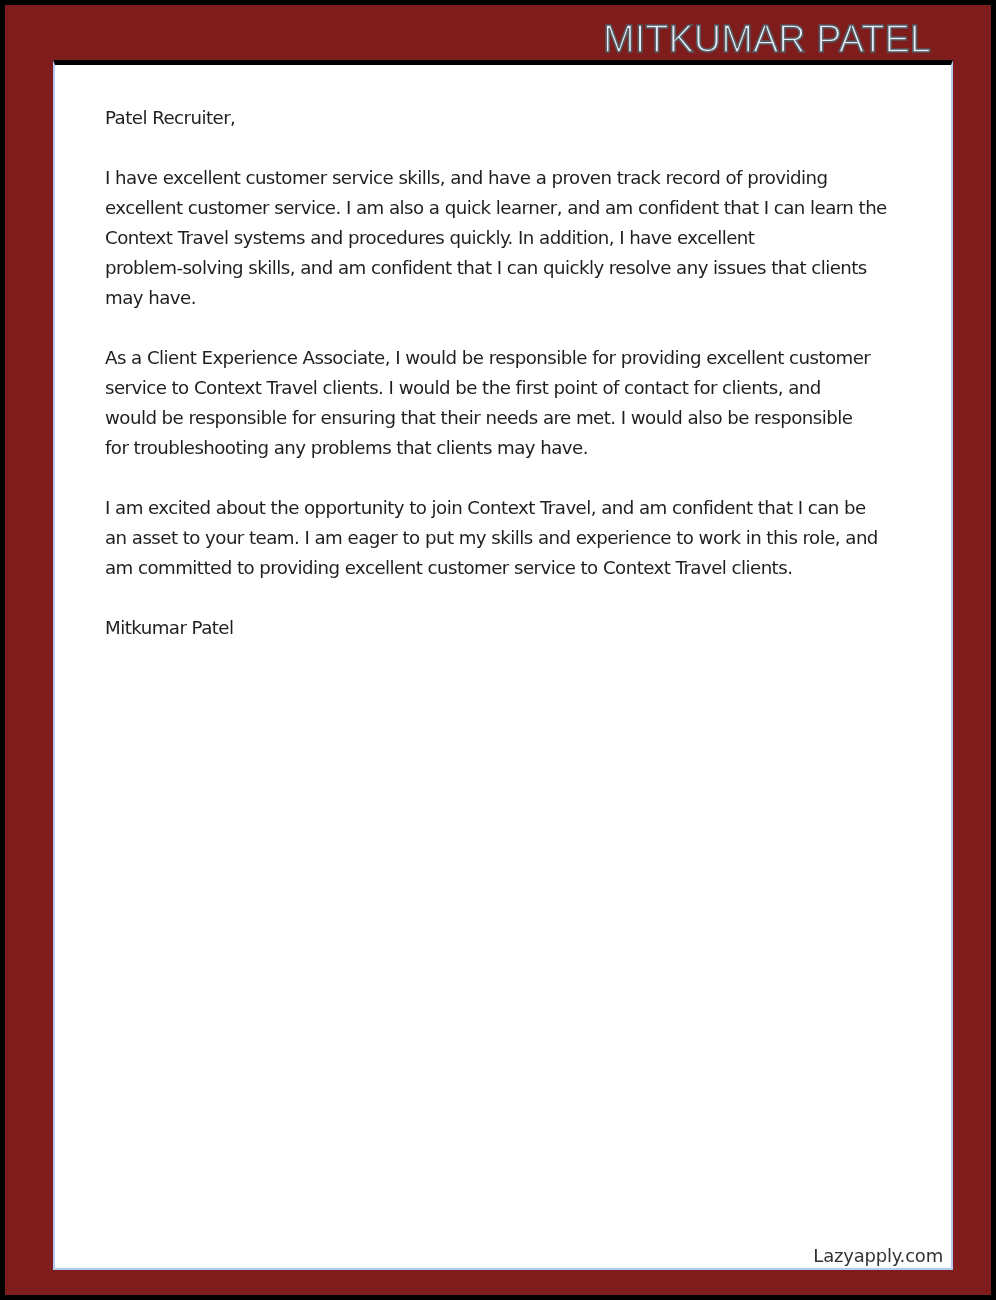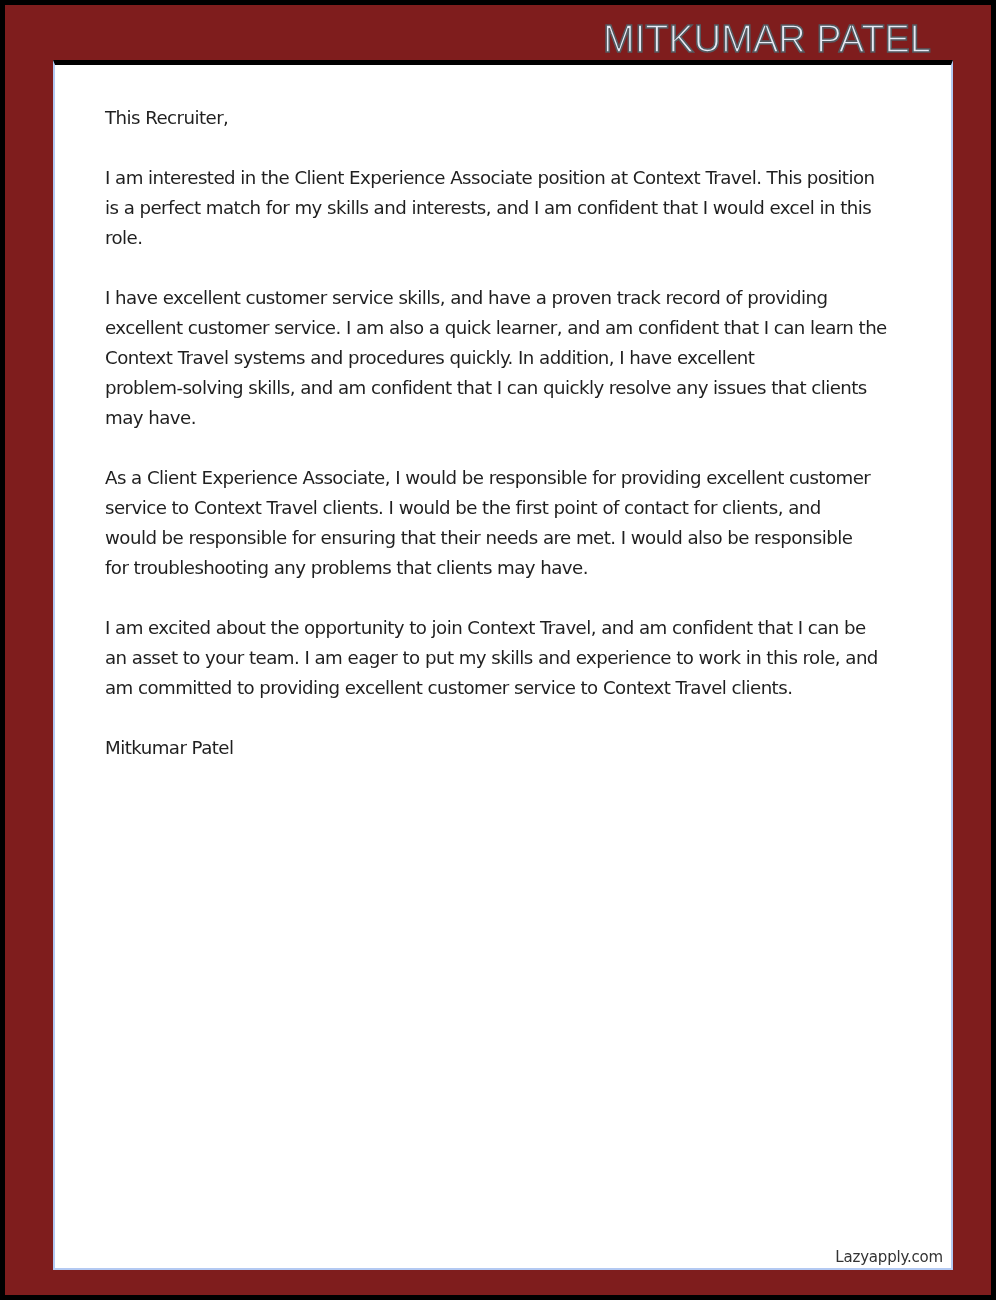--- a/index.html
+++ b/index.html
@@ -67,37 +67,34 @@
       margin-bottom: 10px;
     }
     .date {
       color: #2a8ae6;
     }
     .footer-brand {
       position: absolute;
       right: 8px;
       bottom: 2px;
       font-family: "DejaVu Sans", sans-serif;
-      font-size: 15px;
+      font-size: 18px;
       color: #333333;
       letter-spacing: -0.2px;
     }
   </style>
 </head>
 <body>
 
 <div class="frame">
   <h1 class="name-heading">MITKUMAR PATEL</h1>
 
   <div class="page">
     <div class="letter">
-      <p>This Recruiter,</p>
-      <p>I am interested in the Client Experience Associate position at Context Travel. This position
-is a perfect match for my skills and interests, and I am confident that I would excel in this
-role.</p>
+      <p>Patel Recruiter,</p>
       <p>I have excellent customer service skills, and have a proven track record of providing
 excellent customer service. I am also a quick learner, and am confident that I can learn the
 Context Travel systems and procedures quickly. In addition, I have excellent
 problem-solving skills, and am confident that I can quickly resolve any issues that clients
 may have.</p>
       <p>As a Client Experience Associate, I would be responsible for providing excellent customer
 service to Context Travel clients. I would be the first point of contact for clients, and
 would be responsible for ensuring that their needs are met. I would also be responsible
 for troubleshooting any problems that clients may have.</p>
       <p>I am excited about the opportunity to join Context Travel, and am confident that I can be

